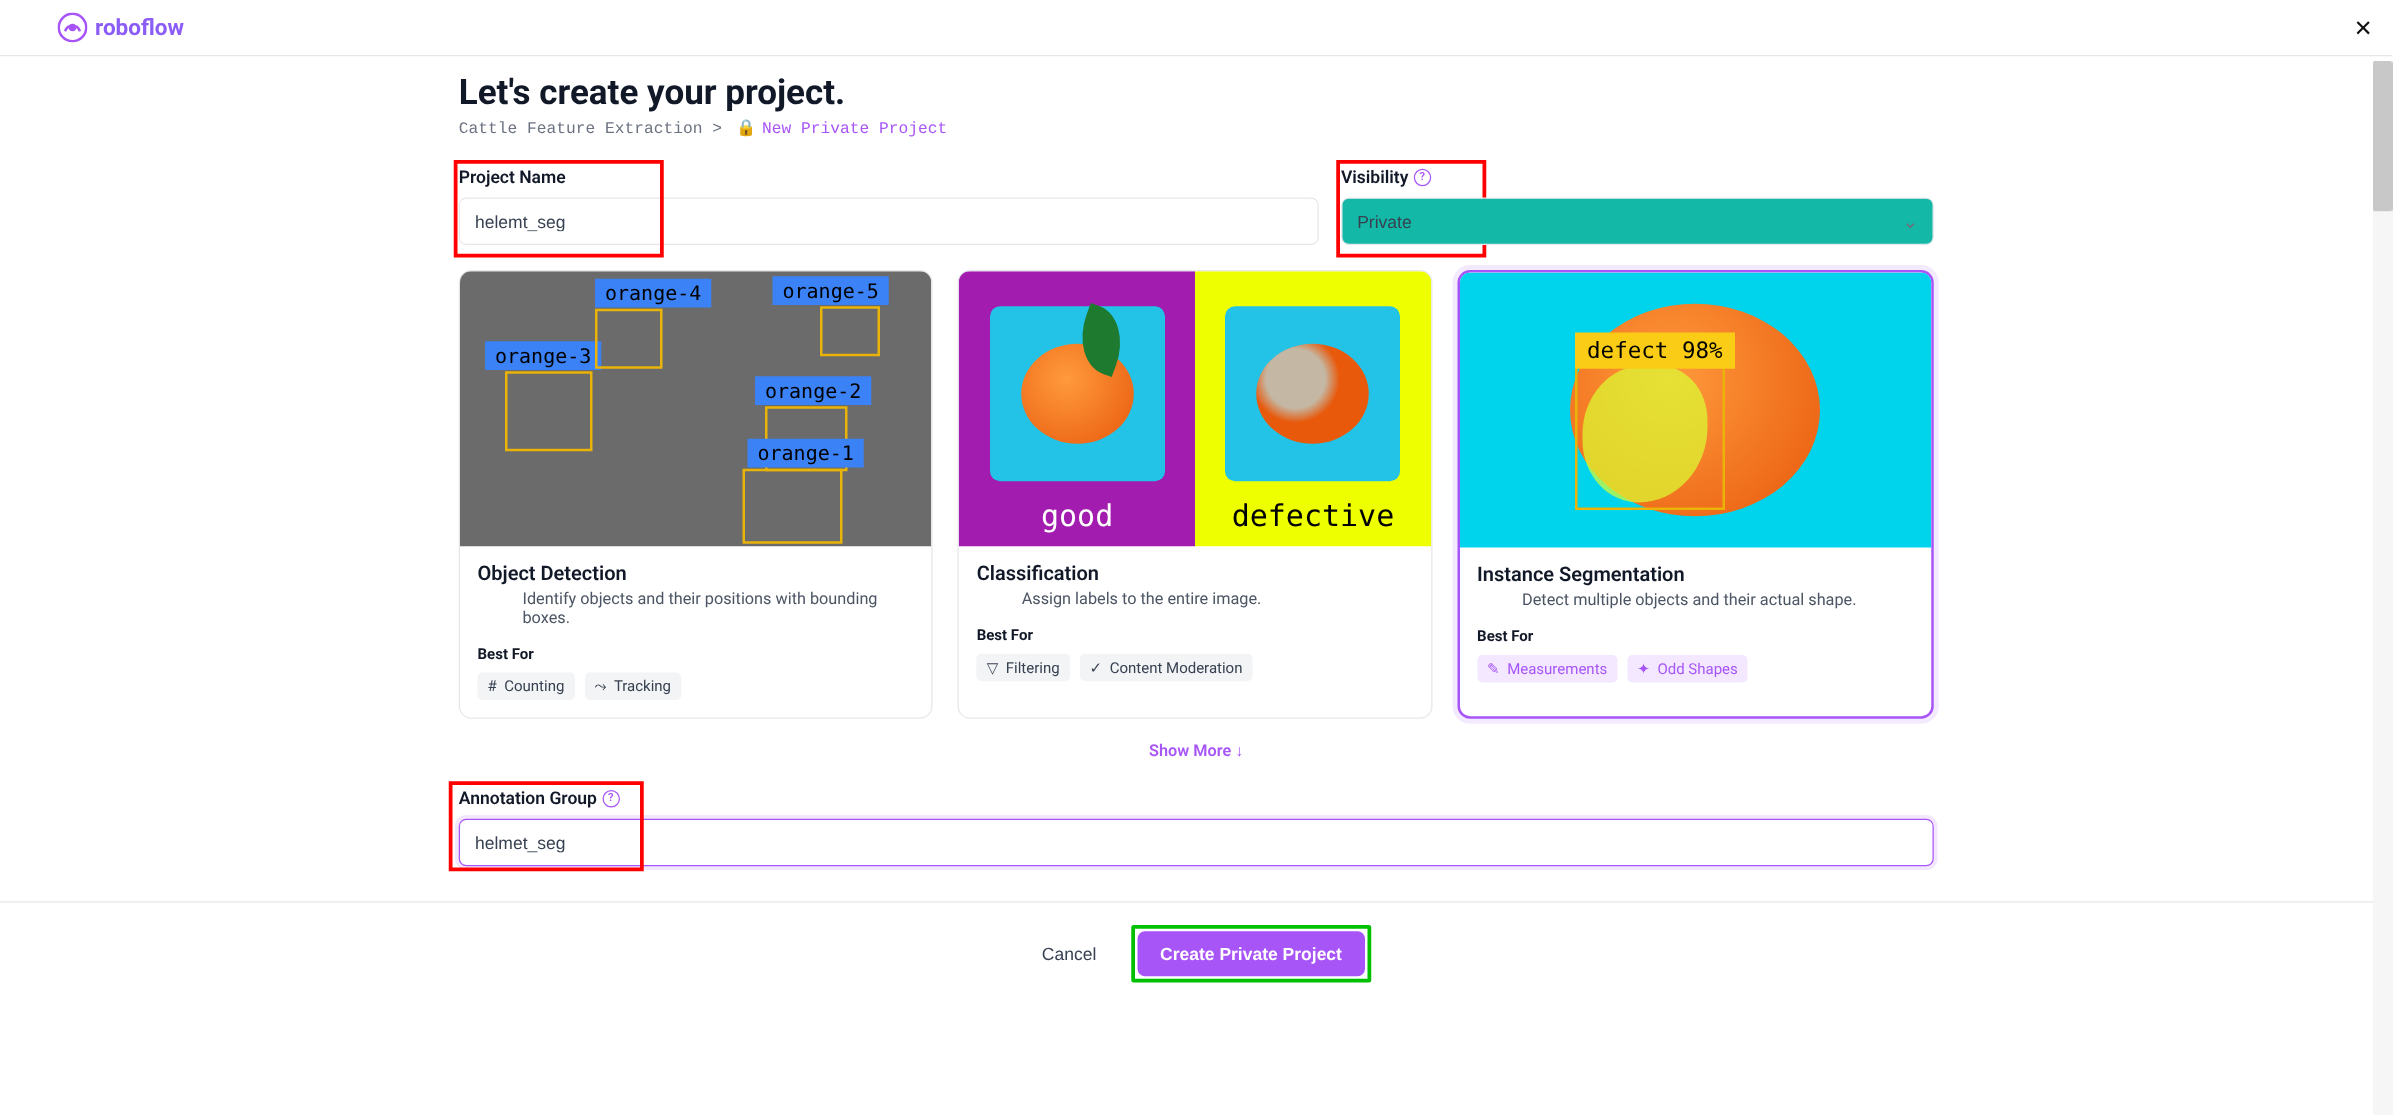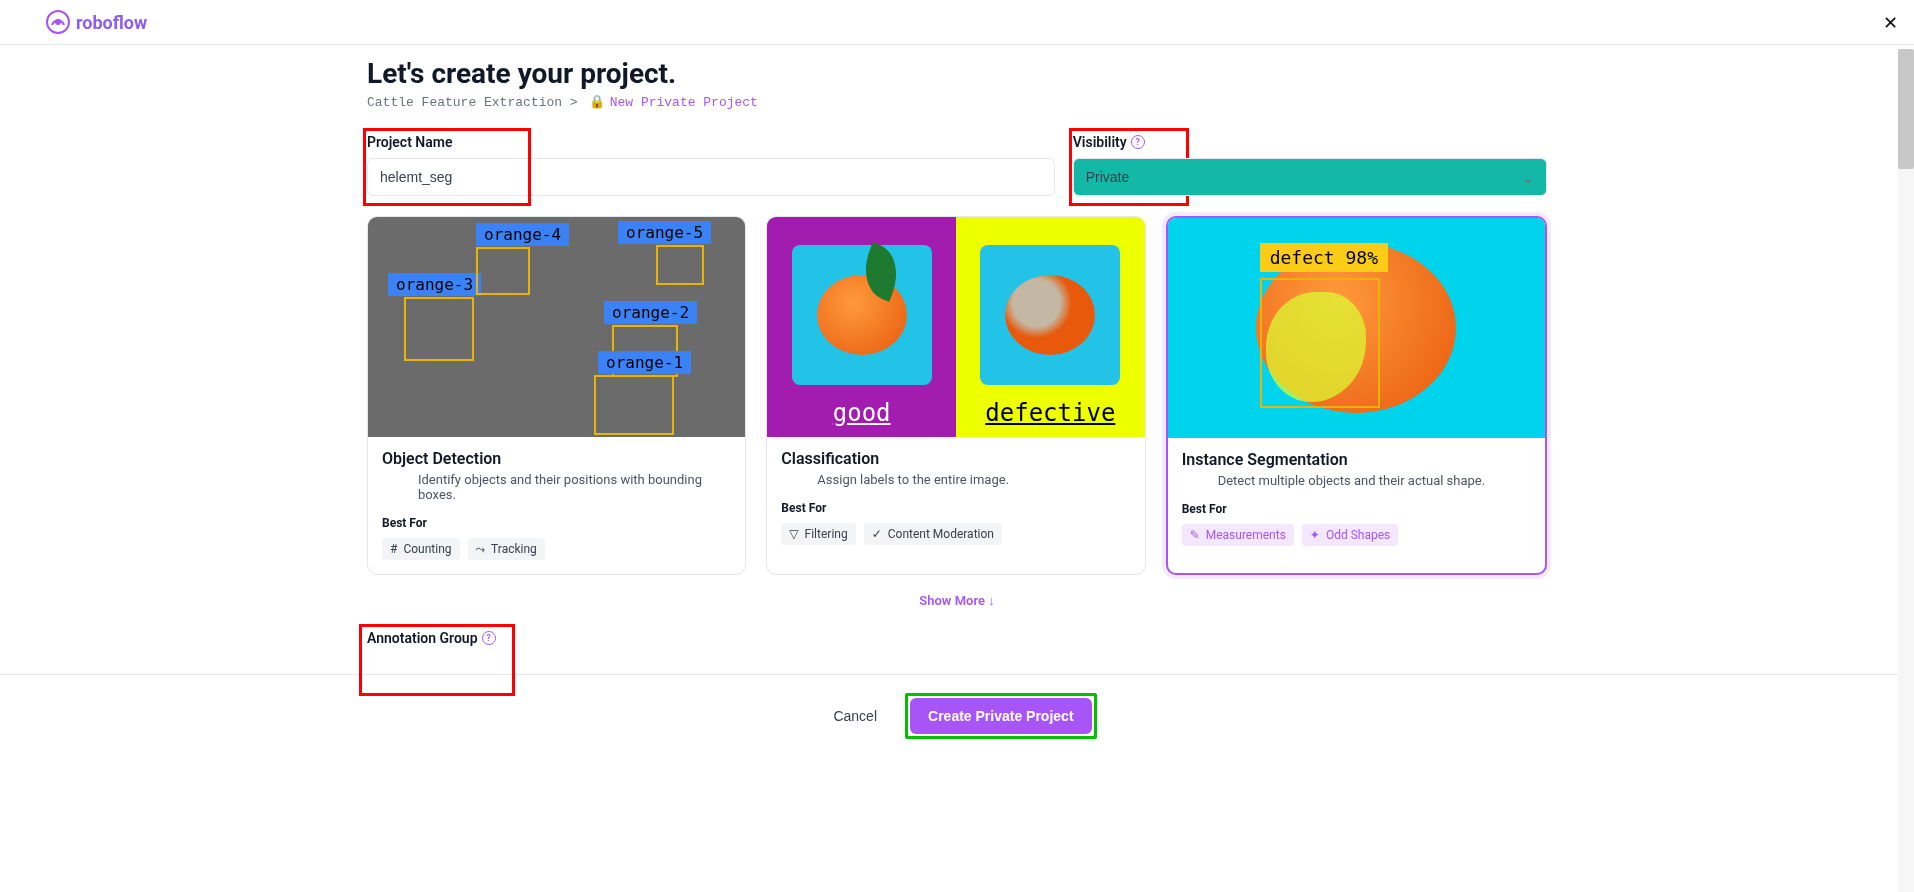--- a/index.html
+++ b/index.html
@@ -39,30 +39,30 @@
     .ag-section { margin-top: 8px; }
     .ag-input { border: 1px solid #a855f7; box-shadow: 0 0 0 3px rgba(168,85,247,0.14); }
     .footer { border-top: 1px solid #e5e7eb; padding: 18px 0; display: flex; justify-content: center; gap: 12px; margin-top: 28px; }
     .btn-cancel { background: none; border: none; font-size: 14px; color: #374151; font-weight: 500; cursor: pointer; padding: 10px 16px; }
     .btn-primary { background: #a855f7; color: #fff; border: none; border-radius: 6px; padding: 10px 18px; font-size: 14px; font-weight: 600; cursor: pointer; }
     
     .od-img { background: #6b6b6b; }
     .od-box { position: absolute; border: 2px solid #eab308; }
     .od-label { position: absolute; background: #3b82f6; color: #000; font-family: monospace; padding: 2px 8px; font-size: 16px; font-weight: 500; }
     .cls-img { display: flex; }
-    .cls-half { flex: 1; display: flex; flex-direction: column; align-items: center; justify-content: flex-end; padding: 18px 12px 10px; font-family: monospace; font-size: 24px; text-decoration: underline; }
+    .cls-half { flex: 1; display: flex; flex-direction: column; align-items: center; justify-content: flex-end; padding: 18px 12px 10px; font-family: monospace; font-size: 24px; }
     .cls-half.left { background: #a21caf; color: #fff; }
     .cls-half.right { background: #eeff00; color: #000; }
     .cls-inner { width: 140px; height: 140px; background: #22c3e6; border-radius: 8px; display: flex; align-items: center; justify-content: center; margin-bottom: 14px; }
     .orange { width: 90px; height: 80px; border-radius: 50%; background: radial-gradient(circle at 40% 35%, #ff9a3c, #e8590c); position: relative; }
     .orange.mold { background: radial-gradient(circle at 35% 35%, #c4b8a4 0 30%, #e8590c 45%); }
     .seg-img { background: #00d4ec; display: flex; align-items: center; justify-content: center; position: relative; }
     .seg-img .orange { width: 200px; height: 170px; }
     .seg-box { position: absolute; border: 2px solid #eab308; width: 120px; height: 130px; left: 92px; top: 60px; }
-    .seg-label { position: absolute; background: #facc15; color: #000; font-family: monospace; padding: 4px 10px; font-size: 18px; top: 25px; left: 92px; }
+    .seg-label { position: absolute; background: #facc15; color: #000; font-family: monospace; padding: 4px 10px; font-size: 18px; top: 48px; left: 92px; }
     .seg-mask { position: absolute; left: 98px; top: 74px; width: 100px; height: 110px; background: rgba(220,255,50,0.7); border-radius: 50% 40% 55% 45%; }
     .scrollbar { position: fixed; right: 0; top: 49px; bottom: 0; width: 16px; background: #f6f6f6; }
     .scrollbar-thumb { width: 100%; height: 120px; background: #c8c8c8; border-radius: 2px; }
     .leaf { position: absolute; width: 36px; height: 50px; background: #1e7a2e; top: -28px; left: 46px; border-radius: 0 80% 0 80%; transform: rotate(20deg); }
     .pn-block { position: relative; }
     .pn-hl { position: absolute; left: -4px; top: -6px; width: 168px; height: 78px; border: 3px solid #ff0000; pointer-events: none; }
     .vis-hl { position: absolute; left: -4px; top: -6px; width: 120px; height: 78px; border: 3px solid #ff0000; pointer-events: none; }
     .ag-hl { position: absolute; left: -8px; top: -6px; width: 156px; height: 72px; border: 3px solid #ff0000; pointer-events: none; }
   </style>
 </head>
@@ -204,20 +204,21 @@
     <span>Show More</span>
     <span> ↓</span>
   </div>
 
   <div class="ag-section pn-block">
     <div class="ag-hl"></div>
     <div class="label">
       <span>Annotation Group</span>
       <span class="help-icon">?</span>
     </div>
+    <input class="input ag-input" value="helmet_seg" style="">
   </div>
 </div>
 
 <div class="footer">
   <button class="btn-cancel">Cancel</button>
   <span class="hl-green">
     <button class="btn-primary">Create Private Project</button>
   </span>
 </div>
 

